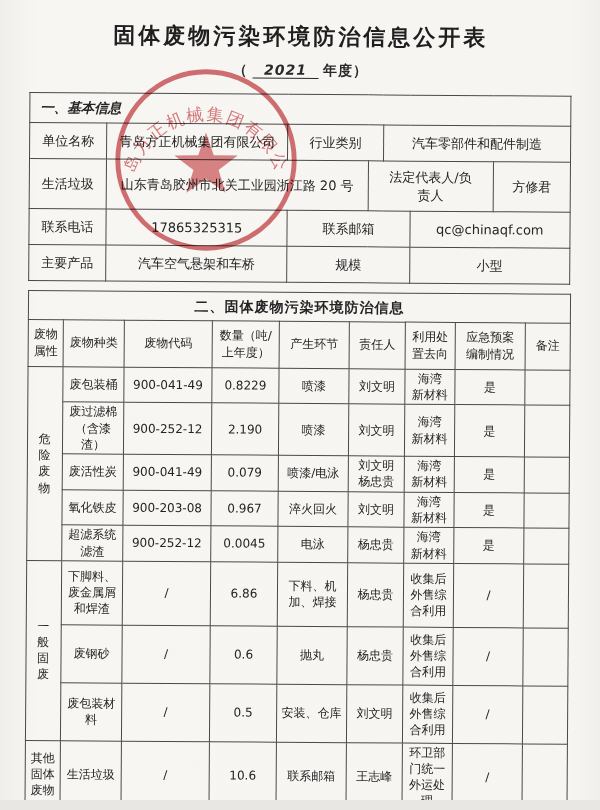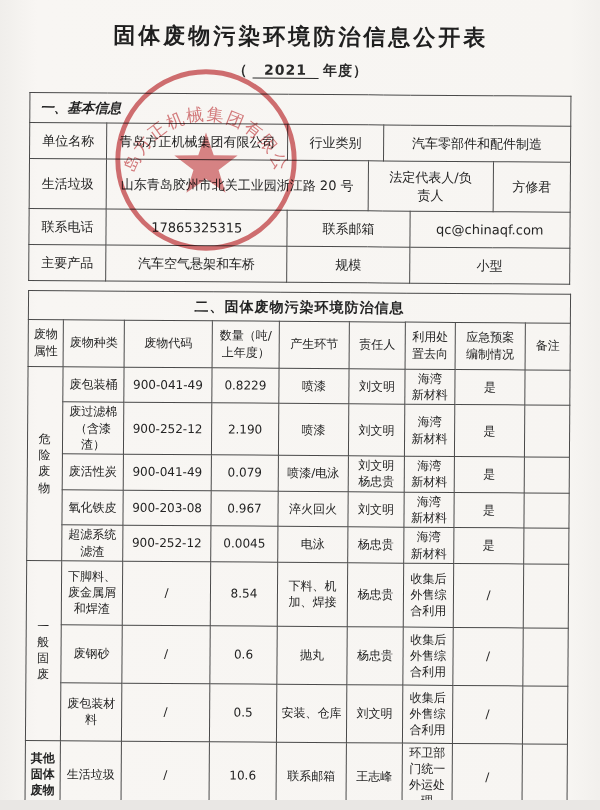--- a/index.html
+++ b/index.html
@@ -19,21 +19,21 @@
     transform:rotate(0.4deg);transform-origin:0 0;
   }
   .doc-title{
     text-align:center;font-family:"DejaVu Serif",serif;
     font-size:22px;font-weight:bold;letter-spacing:3px;margin:4px 0 10px 0;color:#1f1f1f;
   }
   .doc-subtitle{
     text-align:center;font-size:14px;font-weight:bold;color:#2a2a2a;margin-bottom:14px;letter-spacing:1px;
   }
   .doc-subtitle .year{
-    display:inline-block;border-bottom:1.5px solid #2a2a2a;padding:0 12px;margin:0 4px;
+    display:inline-block;border-bottom:1.5px solid #2a2a2a;padding:0 12px;margin:0 4px;font-style:italic;
   }
   table{border-collapse:collapse;width:542px;table-layout:fixed;background:transparent;}
   table,td,th{border:1px solid #4a4a4a;}
   table{border-width:1.5px;}
   td,th{
     text-align:center;vertical-align:middle;
     padding:1px 2px;font-weight:normal;color:#242424;
     overflow:hidden;
   }
   .t1{font-size:13px;margin-bottom:9px;}
@@ -45,21 +45,21 @@
   .t1 .r-b{height:50px;}
   .t2{font-size:12px;}
   .t2 .section-cell{
     font-weight:bold;font-size:14px;height:26px;letter-spacing:1px;
   }
   .t2 th{font-size:12px;height:44px;line-height:1.45;}
   .t2 td{line-height:1.35;}
   .h32{height:32px;} .h50{height:50px;} .h36{height:36px;} .h34{height:34px;}
   .h30{height:30px;} .h64{height:64px;} .h58{height:58px;} .h66{height:66px;}
   .cat{line-height:2.1;letter-spacing:1px;}
-  .cat-tight{line-height:1.5;letter-spacing:0;font-weight:bold;}
+  .cat-tight{line-height:1.5;letter-spacing:0;}
   .seal{
     position:absolute;left:108px;top:62px;width:196px;height:196px;
     color:#c43a3e;opacity:0.72;mix-blend-mode:multiply;
     filter:blur(0.4px);pointer-events:none;
   }
 </style>
 </head>
 <body>
 
 <div class="page">
@@ -187,21 +187,21 @@
         <td>电泳</td>
         <td>杨忠贵</td>
         <td>海湾<br>新材料</td>
         <td>是</td>
         <td></td>
       </tr>
       <tr class="h64">
         <td class="cat" rowspan="3">一<br>般<br>固<br>废</td>
         <td>下脚料、<br>废金属屑<br>和焊渣</td>
         <td>/</td>
-        <td>8.54</td>
+        <td>6.86</td>
         <td>下料、机<br>加、焊接</td>
         <td>杨忠贵</td>
         <td>收集后<br>外售综<br>合利用</td>
         <td>/</td>
         <td></td>
       </tr>
       <tr class="h58">
         <td>废钢砂</td>
         <td>/</td>
         <td>0.6</td>

